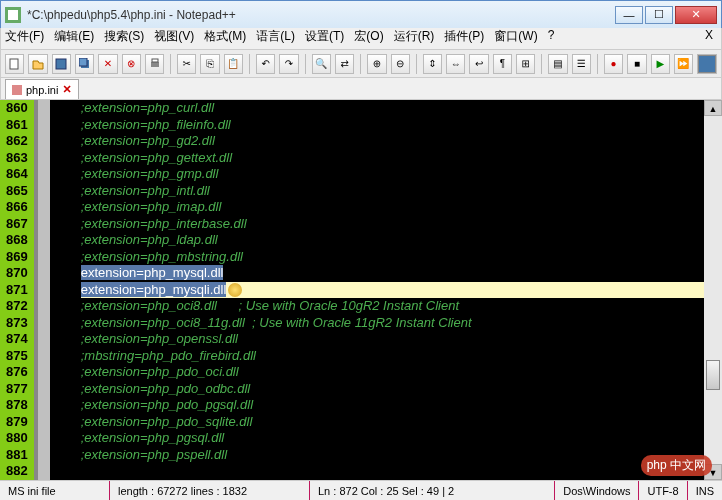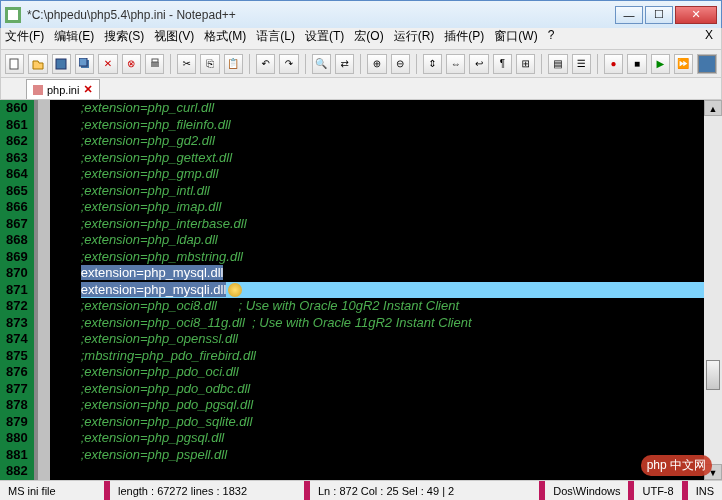--- a/index.html
+++ b/index.html
@@ -11,41 +11,41 @@
 .winbtn { width: 28px; height: 18px; border: 1px solid #6a93c4; background: linear-gradient(#f5faff,#d2e5f6); font-size: 11px; display: flex; align-items: center; justify-content: center; cursor: pointer; }
 .winbtn.close { background: linear-gradient(#f08080,#d04040); color: #fff; border-color: #a03030; width: 42px; }
 .menubar { height: 22px; background: #f0f0f0; display: flex; align-items: flex-start; padding: 0 4px; font-size: 12px; border: 1px solid #ccc; border-top: none; }
 .menubar span { margin-right: 10px; cursor: pointer; }
 .menubar .x { margin-left: auto; margin-right: 4px; }
 .toolbar { height: 28px; background: #ececec; display: flex; align-items: center; padding: 0 4px; gap: 4px; border: 1px solid #ccc; border-top: none; }
 .tbtn { width: 20px; height: 20px; border: 1px solid #bbb; background: linear-gradient(#fff,#e5e5e5); display: flex; align-items: center; justify-content: center; cursor: pointer; font-size: 10px; }
 .tsep { width: 1px; height: 20px; background: #bbb; margin: 0 2px; }
 .tsel { width: 18px; height: 18px; border: 1px solid #888; display: inline-block; }
 .tabbar { height: 22px; background: #f0f0f0; display: flex; align-items: flex-end; padding: 0 4px; border: 1px solid #ccc; border-top: none; }
-.tab { height: 20px; background: #fff; border: 1px solid #aaa; border-bottom: none; padding: 0 6px; font-size: 11px; display: flex; align-items: center; gap: 4px; margin-left: 21px; }
+.tab { height: 20px; background: #fff; border: 1px solid #aaa; border-bottom: none; padding: 0 6px; font-size: 11px; display: flex; align-items: center; gap: 4px; }
 .tab .ti { width: 10px; height: 10px; background: #d88; }
 .tab .tc { color: #c00; font-weight: bold; cursor: pointer; }
 .editor { flex: 1; background: #000; display: flex; overflow: hidden; font-family: Consolas, monospace; font-size: 13px; line-height: 16.5px; }
-.gutter { background: #15803d; color: #000; text-align: right; padding: 0 6px; user-select: none; font-weight: bold; }
+.gutter { background: #84cc16; color: #000; text-align: right; padding: 0 6px; user-select: none; font-weight: bold; }
 .gutter div { height: 16.5px; }
 .margin { width: 4px; background: #888; }
 .fold { width: 12px; background: #c0c0c0; }
 .code { flex: 1; overflow: hidden; padding-left: 31px; }
 .line { height: 16.5px; white-space: pre; font-style: italic; }
 .comment { color: #4caf50; }
 .key { color: #fff; font-style: normal; }
 .hl { background: #5878a8; color: #fff; font-style: normal; }
-.caret-line { background: #7dd3fc; }
+.caret-line { background: #fef9c3; }
 .cursor-dot { display: inline-block; width: 14px; height: 14px; border-radius: 50%; background: radial-gradient(#ffe070,#d4a020); vertical-align: middle; margin-left: 2px; }
 .scroll { width: 18px; background: #e8e8e8; display: flex; flex-direction: column; align-items: center; }
 .scroll .arr { height: 16px; width: 100%; background: #d0d0d0; border: 1px solid #aaa; font-size: 9px; text-align: center; cursor: pointer; }
 .scroll .track { flex: 1; width: 100%; background: #e8e8e8; position: relative; }
 .scroll .thumb { position: absolute; left: 2px; right: 2px; top: 70%; height: 30px; background: linear-gradient(#f5f5f5,#c8c8c8); border: 1px solid #888; cursor: pointer; }
 .statusbar { height: 20px; background: #f0f0f0; border-top: 1px solid #ccc; display: flex; align-items: center; font-size: 11px; }
-.statusbar span { padding: 0 8px; border-right: 6px solid #be185d; height: 100%; display: flex; align-items: center; }
+.statusbar span { padding: 0 8px; border-right: 1px solid #be185d; height: 100%; display: flex; align-items: center; }
 .watermark { position: absolute; right: 10px; bottom: 24px; font-size: 12px; color: #fff; background: rgba(200,60,40,.9); padding: 2px 6px; border-radius: 10px; }
 </style>
 </head>
 <body>
 
 <div class="titlebar">
   <svg class="icon" viewBox="0 0 16 16">
       <rect width="16" height="16" fill="#6a6"></rect>
       <rect x="3" y="3" width="10" height="10" fill="#fff"></rect>
     </svg>

